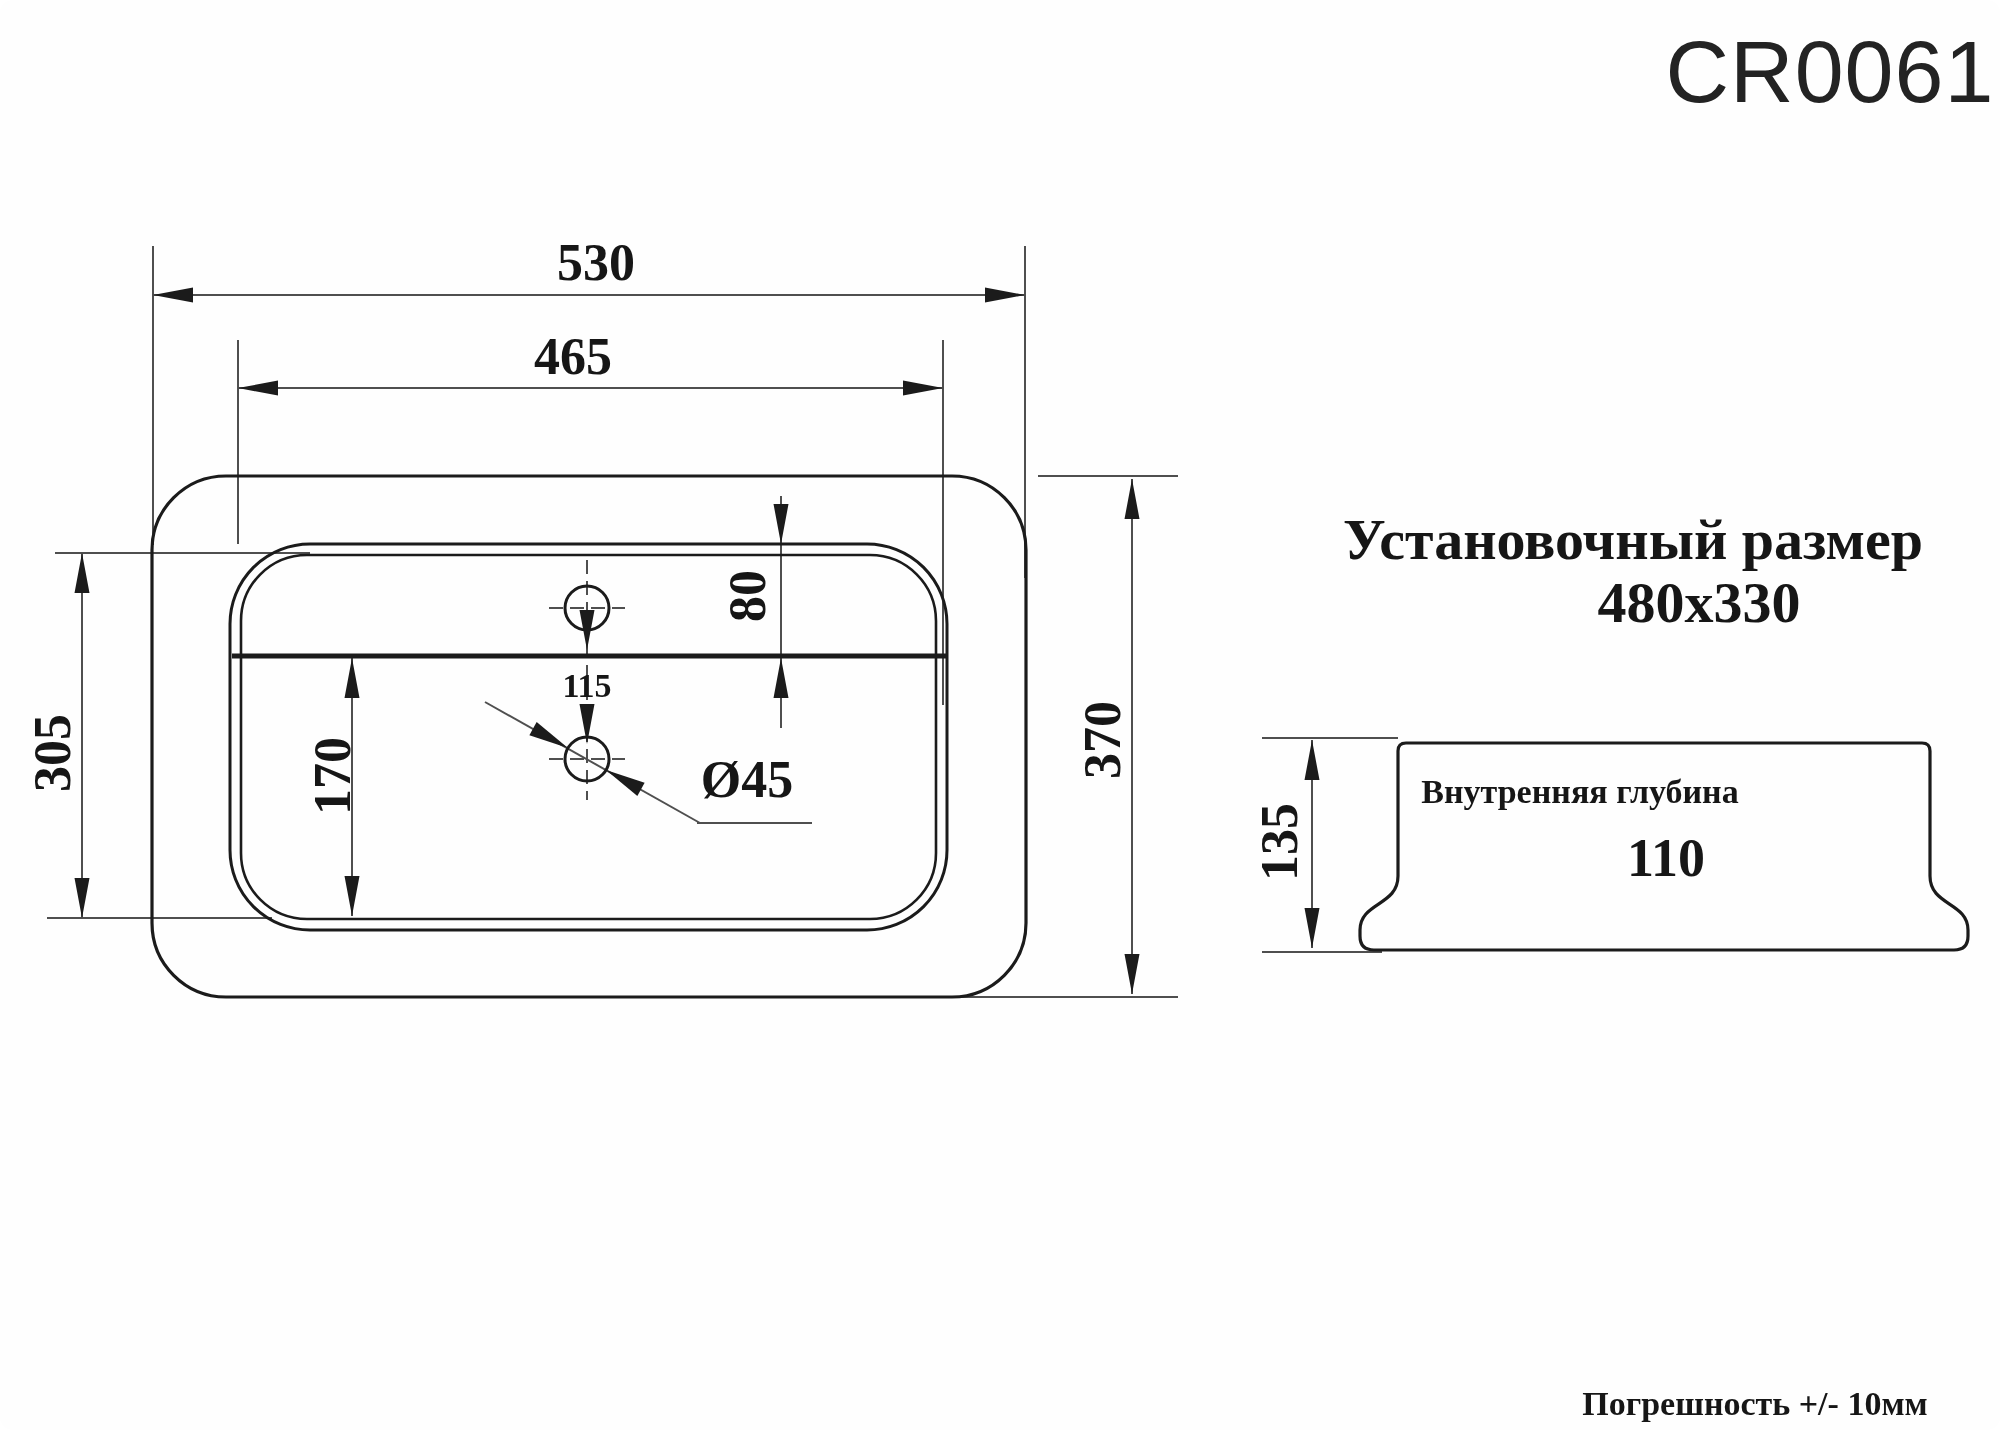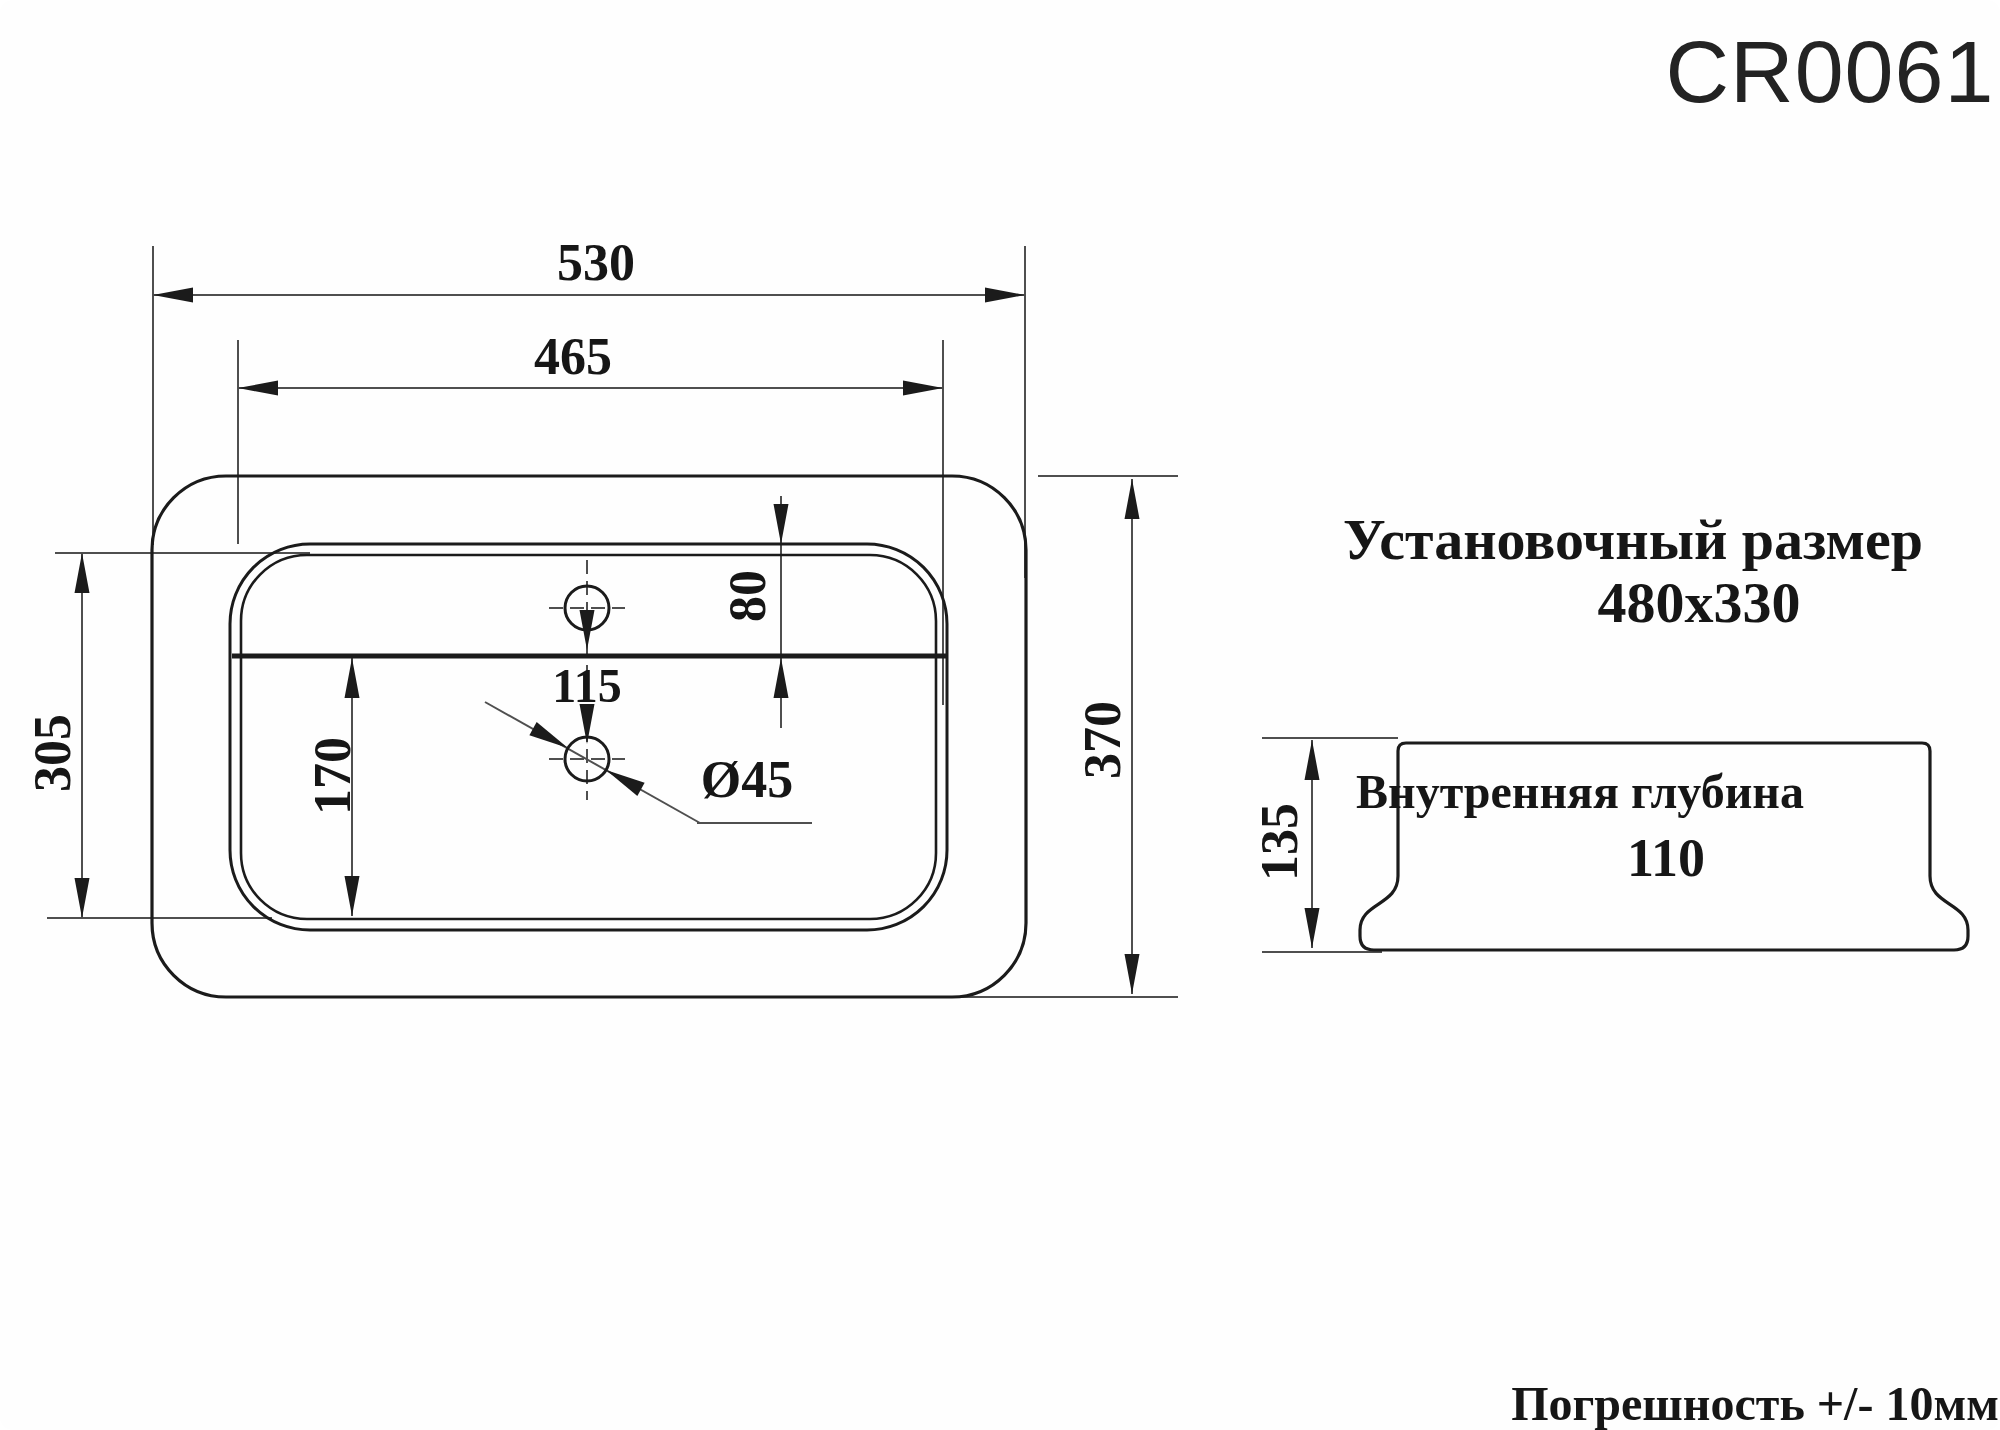--- a/index.html
+++ b/index.html
@@ -3,21 +3,21 @@
 <meta charset="utf-8">
 <style>
   html,body{margin:0;padding:0;background:#ffffff;}
   #page{position:relative;width:2000px;height:1430px;background:#fefefe;overflow:hidden;
         font-family:"Liberation Serif",serif;border-radius:13px;}
   svg{position:absolute;left:0;top:0;}
   .lbl{position:absolute;transform:translate(-50%,-50%);font-family:"Liberation Serif",serif;
        font-weight:bold;color:#161616;white-space:nowrap;line-height:1;}
   .vert{transform:translate(-50%,-50%) rotate(-90deg);}
   .s52{font-size:52px;}
-  .s50{font-size:48px;}
+  .s50{font-size:34px;}
   .s58{font-size:58px;}
   .s54{font-size:54px;}
   .title{font-family:"Liberation Sans","DejaVu Sans",sans-serif;font-weight:400;
          font-size:88px;color:#232323;letter-spacing:1px;}
 </style>
 </head>
 <body>
 
 <div id="page">
 

